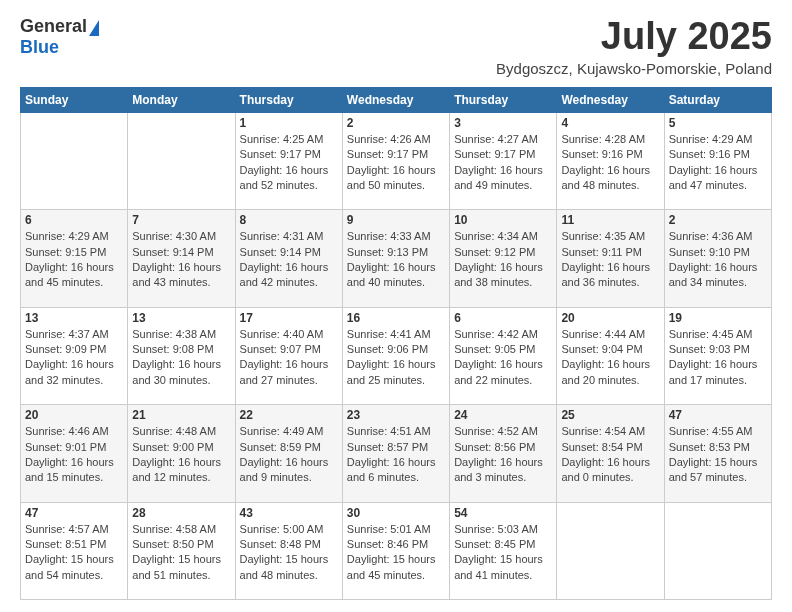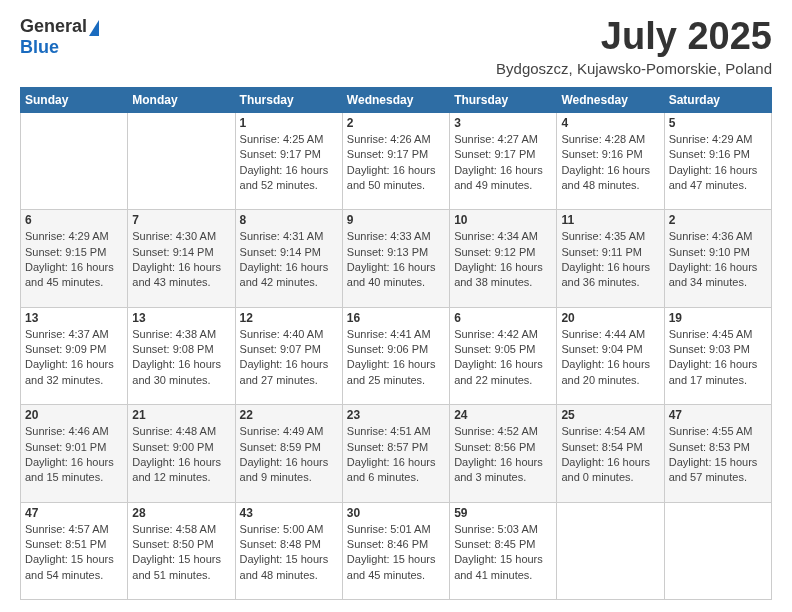--- a/index.html
+++ b/index.html
@@ -200,21 +200,21 @@
         <tr class="row-odd">
           <td>
             <span class="day-number">13</span>
             <div class="day-info">Sunrise: 4:37 AM<br>Sunset: 9:09 PM<br>Daylight: 16 hours and 32 minutes.</div>
           </td>
           <td>
             <span class="day-number">13</span>
             <div class="day-info">Sunrise: 4:38 AM<br>Sunset: 9:08 PM<br>Daylight: 16 hours and 30 minutes.</div>
           </td>
           <td>
-            <span class="day-number">12</span>
+            <span class="day-number">17</span>
             <div class="day-info">Sunrise: 4:40 AM<br>Sunset: 9:07 PM<br>Daylight: 16 hours and 27 minutes.</div>
           </td>
           <td>
             <span class="day-number">16</span>
             <div class="day-info">Sunrise: 4:41 AM<br>Sunset: 9:06 PM<br>Daylight: 16 hours and 25 minutes.</div>
           </td>
           <td>
             <span class="day-number">6</span>
             <div class="day-info">Sunrise: 4:42 AM<br>Sunset: 9:05 PM<br>Daylight: 16 hours and 22 minutes.</div>
           </td>
@@ -268,21 +268,21 @@
           </td>
           <td>
             <span class="day-number">43</span>
             <div class="day-info">Sunrise: 5:00 AM<br>Sunset: 8:48 PM<br>Daylight: 15 hours and 48 minutes.</div>
           </td>
           <td>
             <span class="day-number">30</span>
             <div class="day-info">Sunrise: 5:01 AM<br>Sunset: 8:46 PM<br>Daylight: 15 hours and 45 minutes.</div>
           </td>
           <td>
-            <span class="day-number">59</span>
+            <span class="day-number">54</span>
             <div class="day-info">Sunrise: 5:03 AM<br>Sunset: 8:45 PM<br>Daylight: 15 hours and 41 minutes.</div>
           </td>
           <td class="empty-cell"></td>
           <td class="empty-cell"></td>
         </tr>
       </tbody>
   </table>
 </div>
 
 </body></html>

